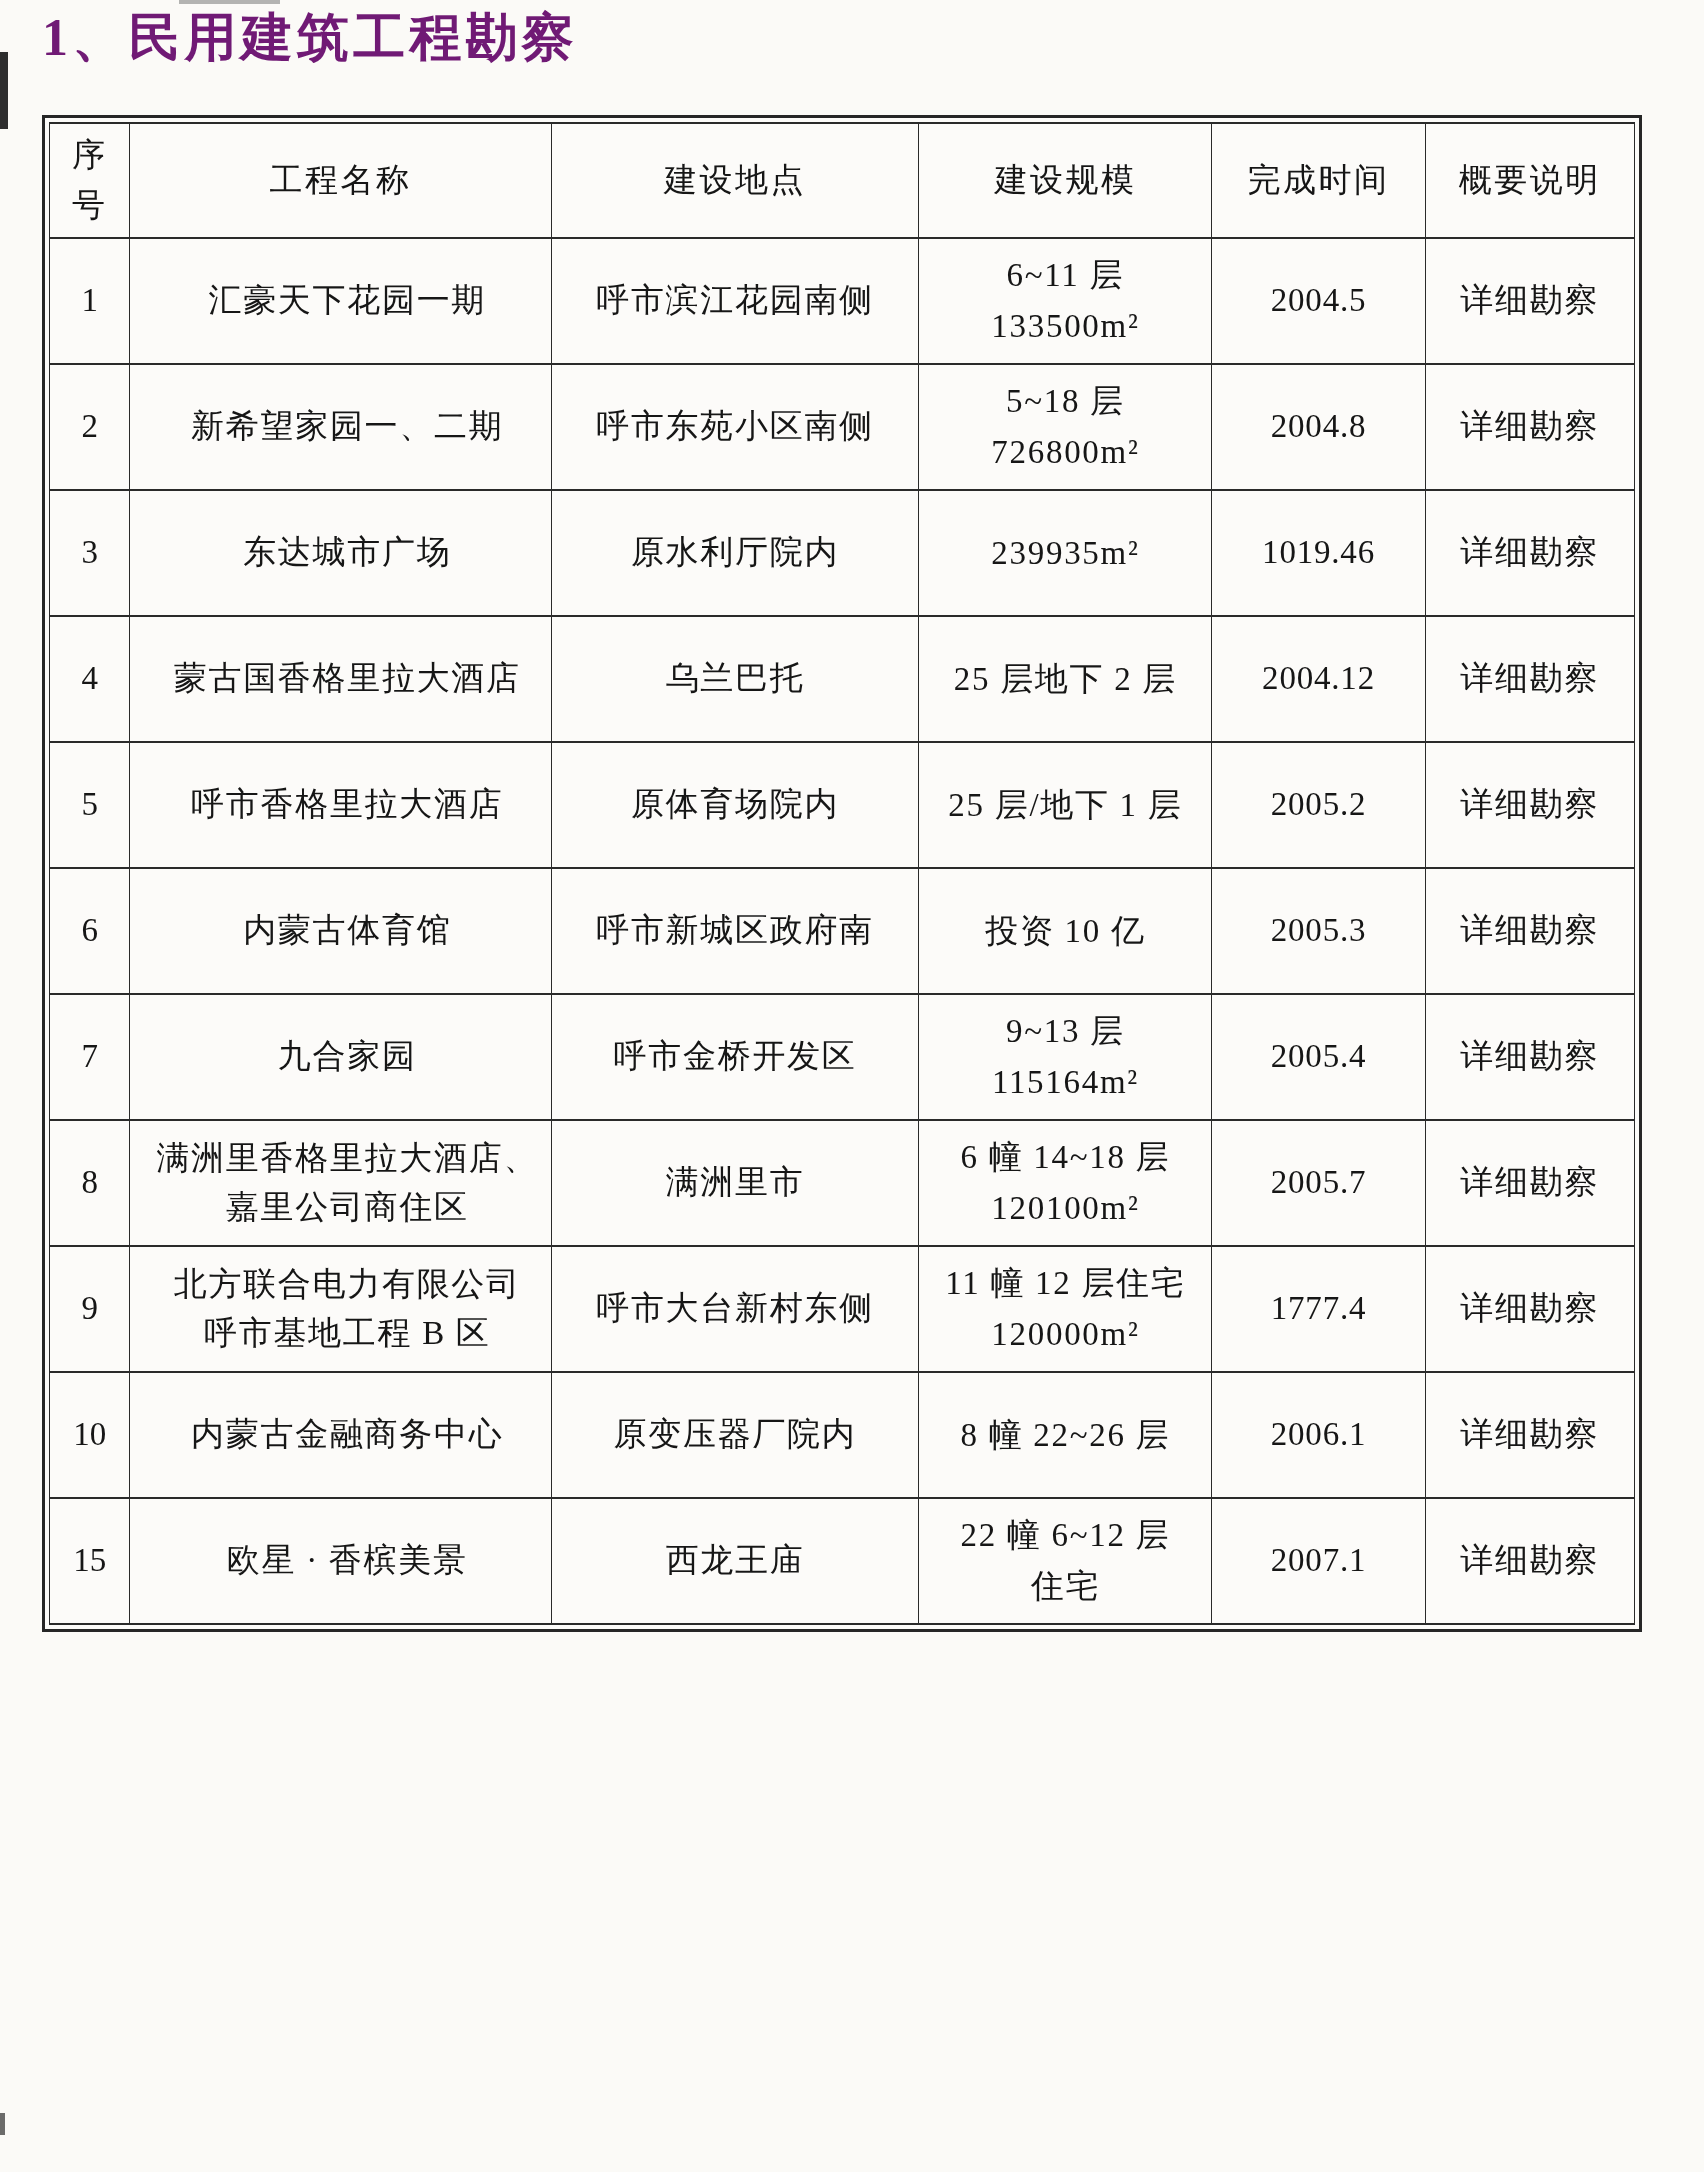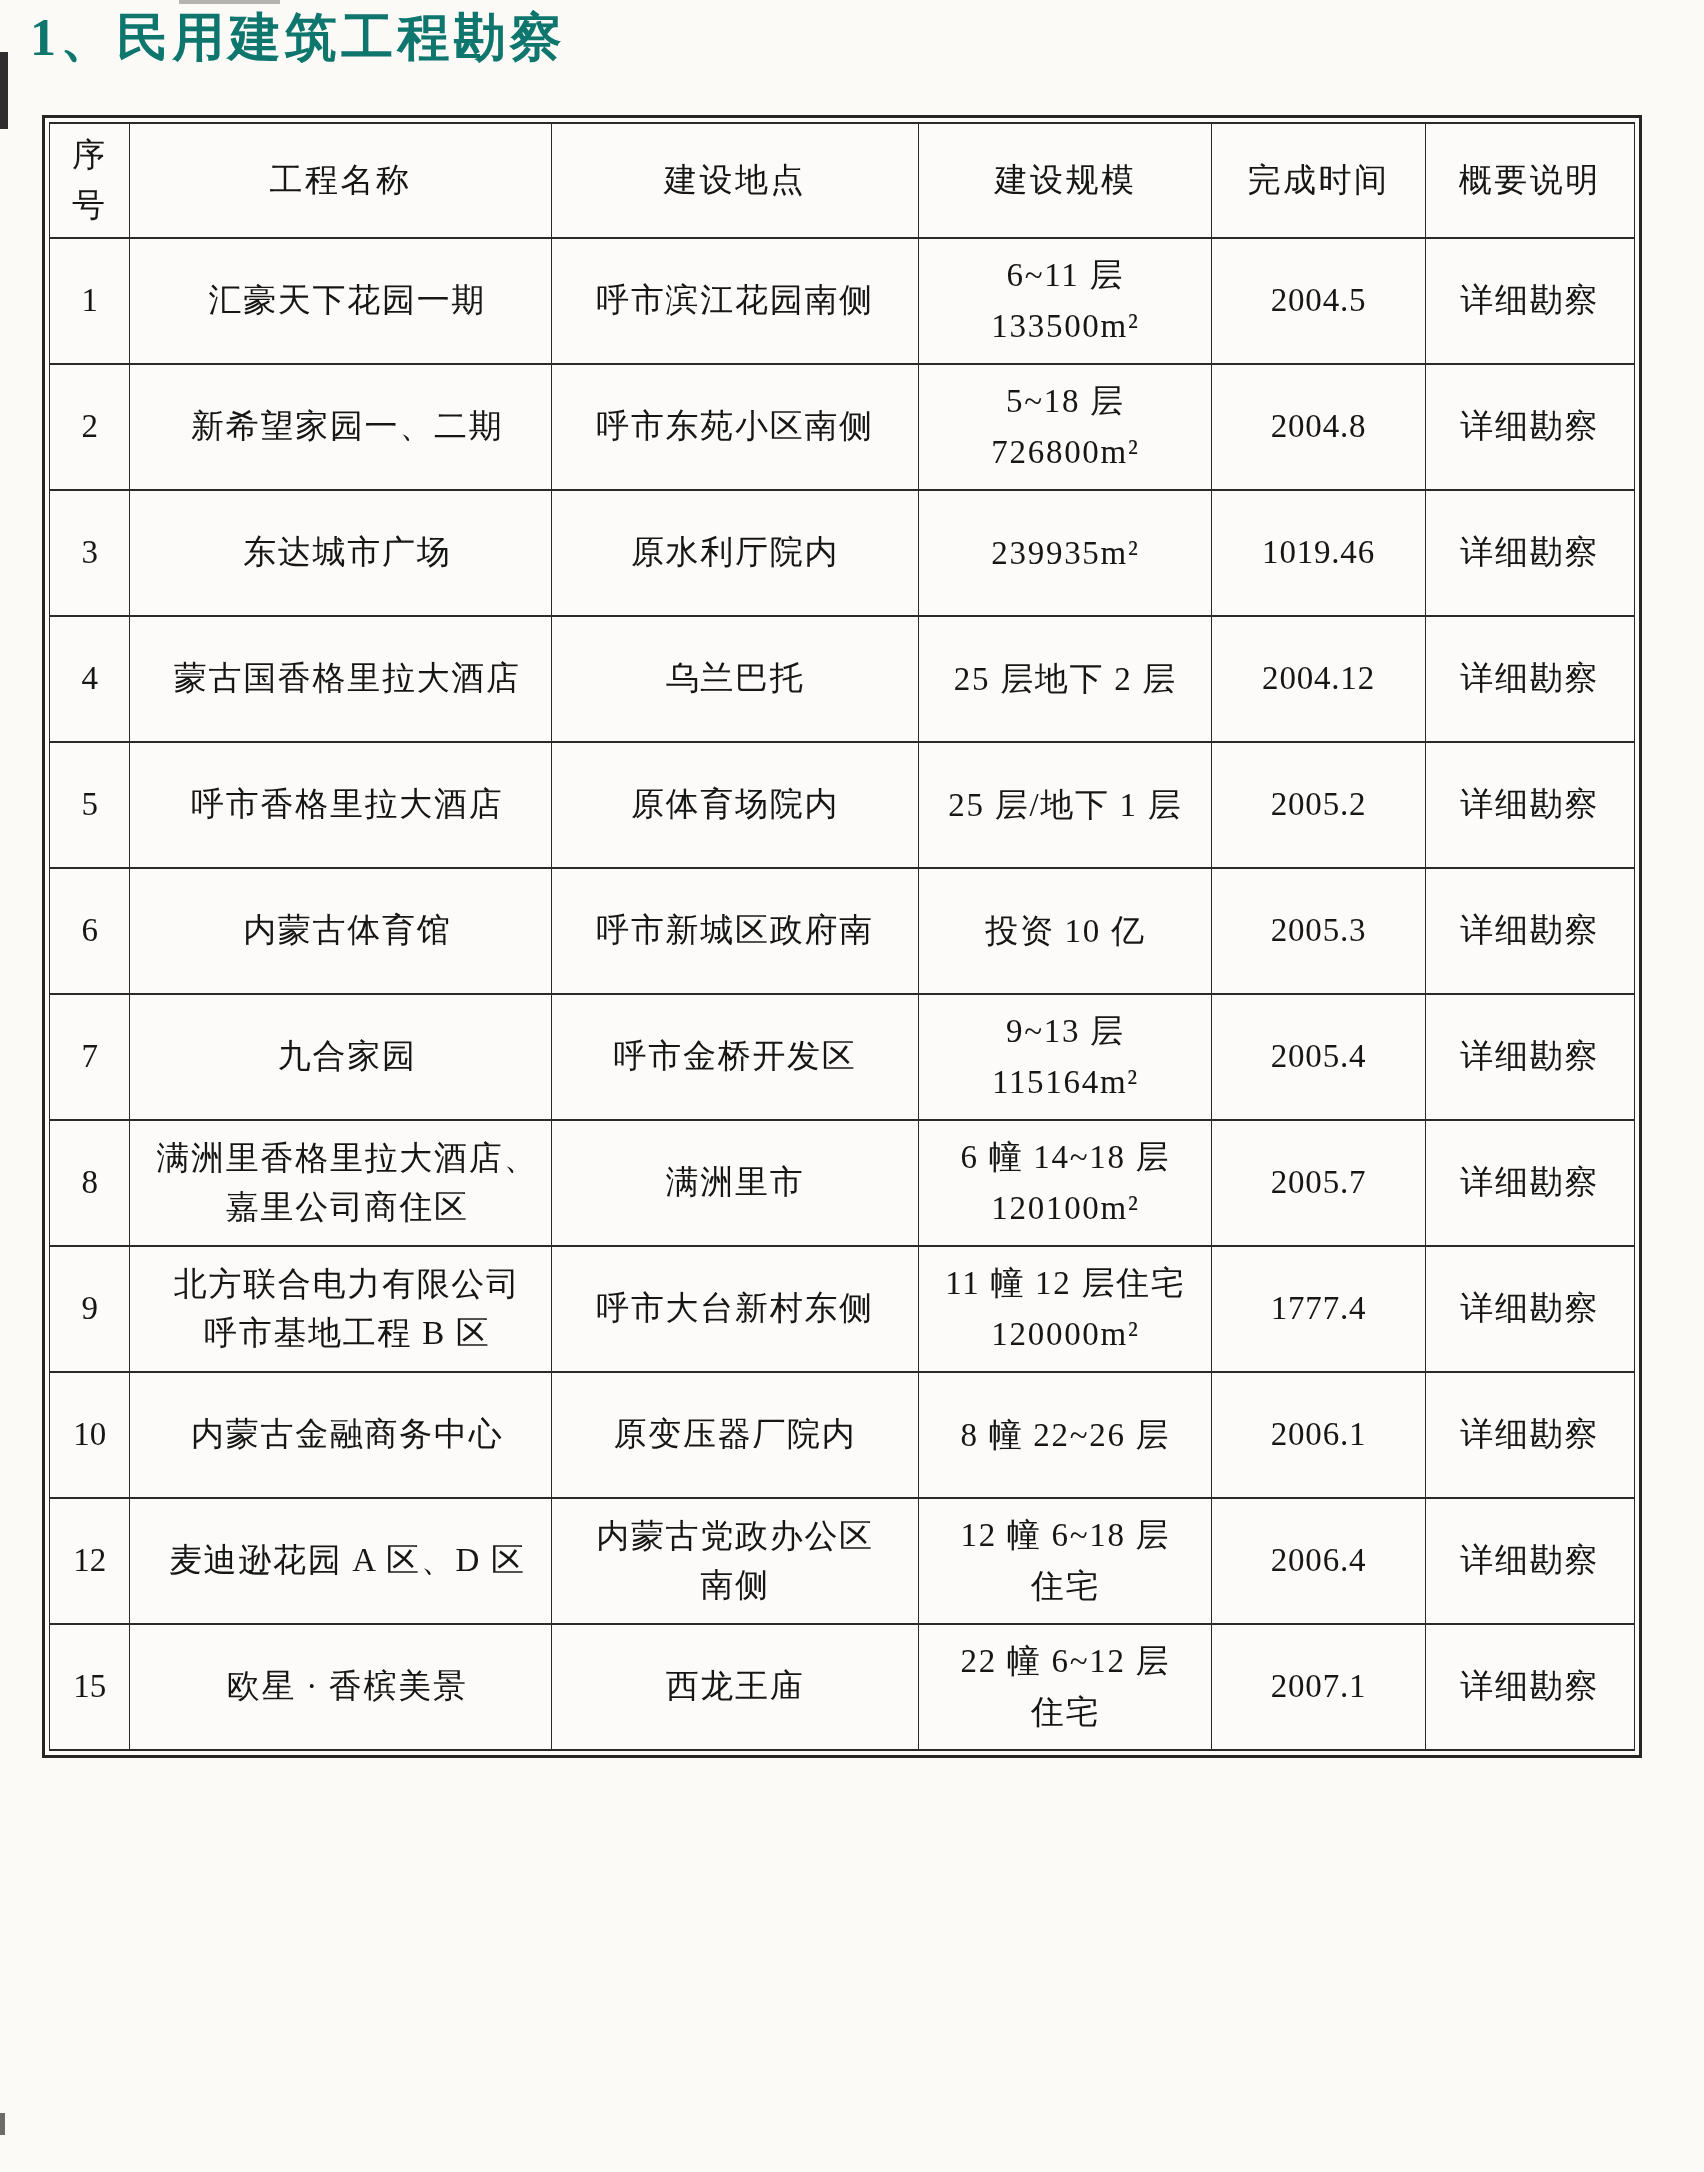--- a/index.html
+++ b/index.html
@@ -6,26 +6,26 @@
   body {
     width: 1704px; height: 2172px;
     background: #fbfaf7;
     position: relative;
     font-family: "Liberation Serif", "DejaVu Serif", serif;
     color: #161616;
     overflow: hidden;
   }
   .title {
     position: absolute;
-    left: 30px; top: 3.4px;
+    left: 42px; top: 3.4px;
     margin: 0;
     font-size: 52px;
     font-weight: 700;
     letter-spacing: 4.2px;
-    color: #0f766e;
+    color: #701a75;
   }
   .table-outer {
     position: absolute;
     left: 42px; top: 115px;
     width: 1600px;
     border: 3.4px solid #262626;
     padding: 4.2px;
     box-sizing: border-box;
     background: #fcfbf9;
   }
@@ -188,30 +188,20 @@
   <tr>
     <td class="c-no">10</td>
     <td class="c-name">内蒙古金融商务中心</td>
     <td class="c-loc">原变压器厂院内</td>
     <td class="c-scale">8 幢 22~26 层</td>
     <td class="c-date">2006.1</td>
     <td class="c-note">详细勘察</td>
   </tr>
 
 
-  <tr>
-    <td class="c-no">12</td>
-    <td class="c-name">麦迪逊花园 A 区、D 区</td>
-    <td class="c-loc">内蒙古党政办公区
-南侧</td>
-    <td class="c-scale">12 幢 6~18 层
-住宅</td>
-    <td class="c-date">2006.4</td>
-    <td class="c-note">详细勘察</td>
-  </tr>
 
 
 
   <tr>
     <td class="c-no">15</td>
     <td class="c-name">欧星 · 香槟美景</td>
     <td class="c-loc">西龙王庙</td>
     <td class="c-scale">22 幢 6~12 层
 住宅</td>
     <td class="c-date">2007.1</td>

